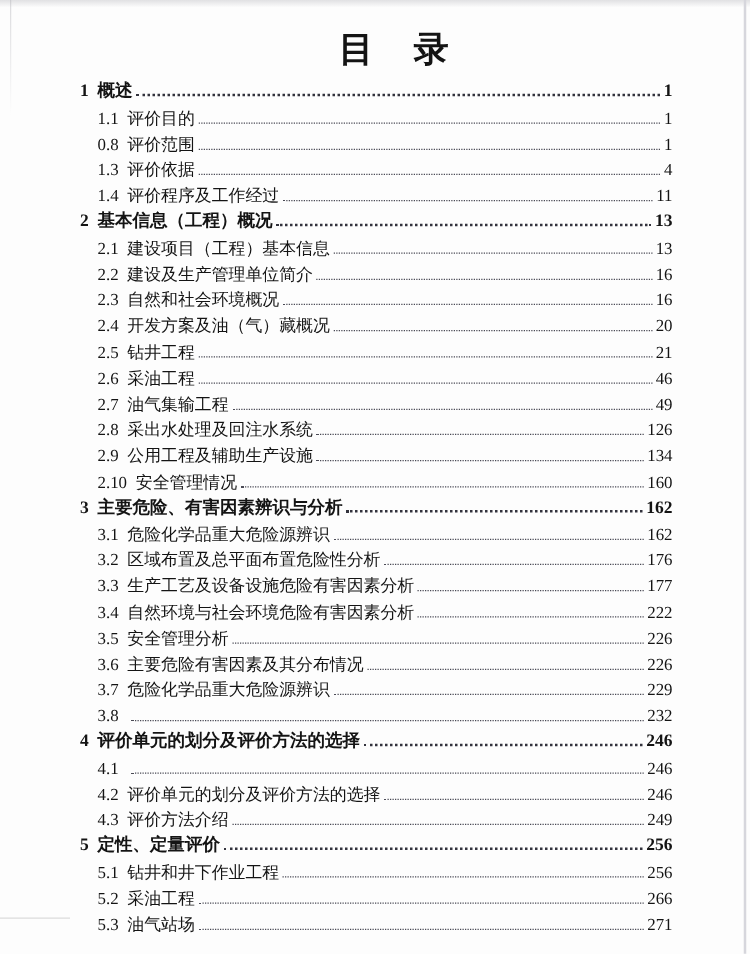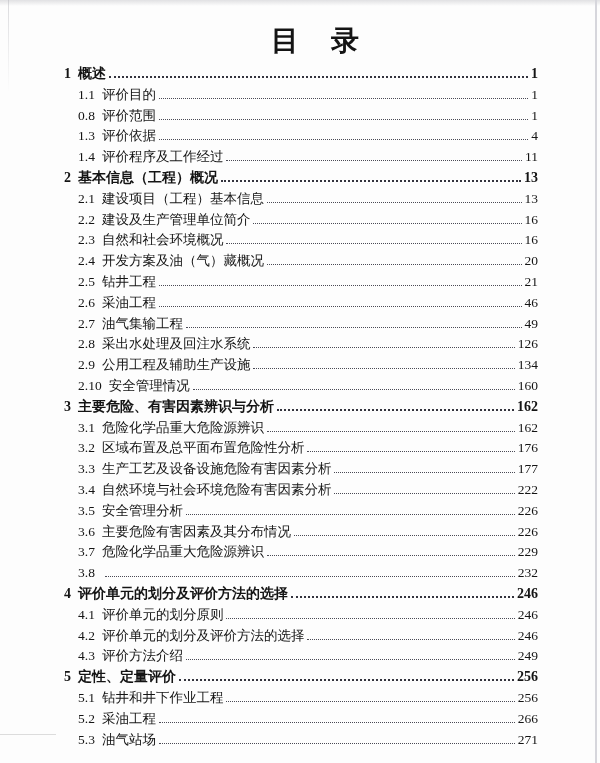--- a/index.html
+++ b/index.html
@@ -202,21 +202,20 @@
     <span class="pg">232</span>
   </div>
       <div class="toc-row lvl1">
     <span class="num">4</span>
     <span class="lbl">评价单元的划分及评价方法的选择</span>
     <span class="dots"></span>
     <span class="pg">246</span>
   </div>
       <div class="toc-row lvl2">
     <span class="num">4.1</span>
-    <span class="lbl">评价单元的划分原则</span>
     <span class="dots"></span>
     <span class="pg">246</span>
   </div>
       <div class="toc-row lvl2">
     <span class="num">4.2</span>
     <span class="lbl">评价单元的划分及评价方法的选择</span>
     <span class="dots"></span>
     <span class="pg">246</span>
   </div>
       <div class="toc-row lvl2">

